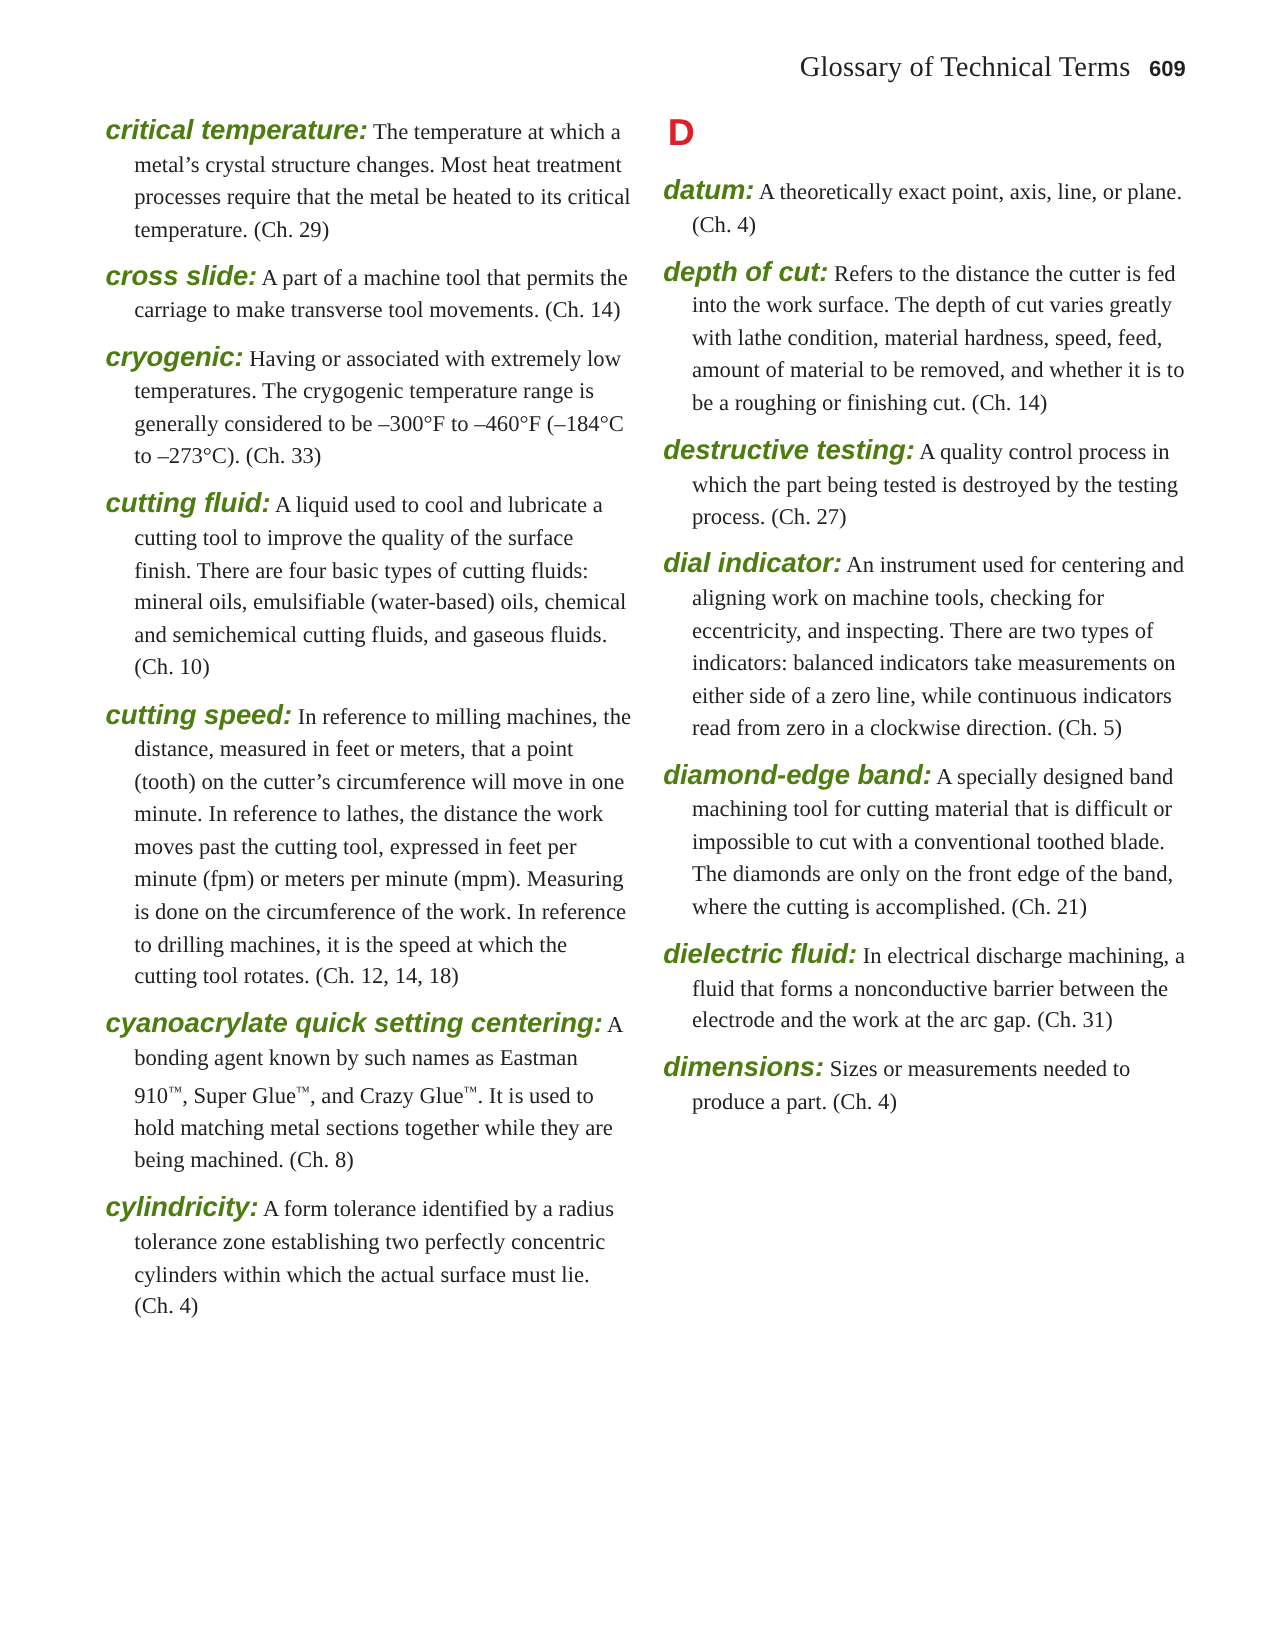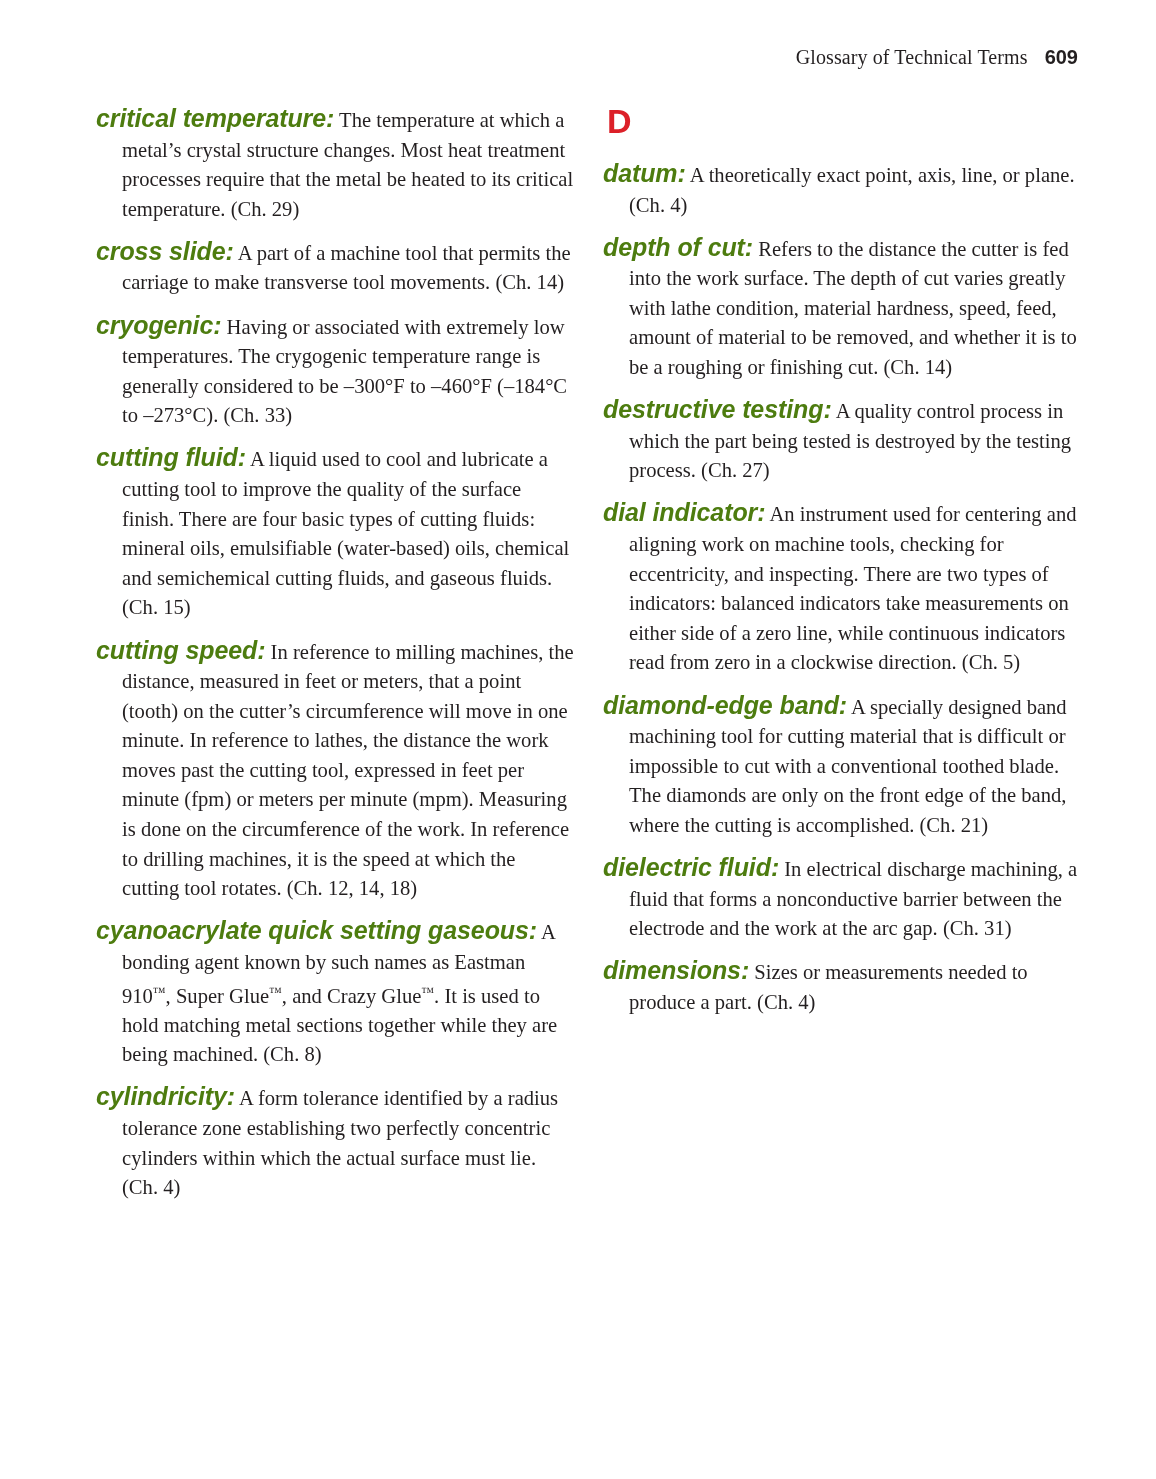--- a/index.html
+++ b/index.html
@@ -21,21 +21,21 @@
     position: absolute;
     top: 46px;
     right: 78px;
     display: flex;
     align-items: baseline;
     gap: 17px;
     white-space: nowrap;
   }
   .running-head .rh-title {
     font-family: "Liberation Serif", serif;
-    font-size: 20px;
+    font-size: 26px;
     color: #231f20;
     letter-spacing: 0.1px;
   }
   .running-head .rh-folio {
     font-family: "Liberation Sans", sans-serif;
     font-size: 20px;
     font-weight: bold;
     color: #231f20;
   }
 
@@ -116,30 +116,30 @@
         <span class="def">A part of a machine tool that permits the carriage to make transverse tool movements. (Ch. 14)</span>
       </p>
 
       <p class="entry">
         <span class="term">cryogenic:</span>
         <span class="def">Having or associated with extremely low temperatures. The crygogenic temperature range is generally considered to be –300°F to –460°F (–184°C to –273°C). (Ch. 33)</span>
       </p>
 
       <p class="entry">
         <span class="term">cutting fluid:</span>
-        <span class="def">A liquid used to cool and lubricate a cutting tool to improve the quality of the surface finish. There are four basic types of cutting fluids: mineral oils, emulsifiable (water-based) oils, chemical and semichemical cutting fluids, and gaseous fluids. (Ch. 15)</span>
+        <span class="def">A liquid used to cool and lubricate a cutting tool to improve the quality of the surface finish. There are four basic types of cutting fluids: mineral oils, emulsifiable (water-based) oils, chemical and semichemical cutting fluids, and gaseous fluids. (Ch. 10)</span>
       </p>
 
       <p class="entry">
         <span class="term">cutting speed:</span>
         <span class="def">In reference to milling machines, the distance, measured in feet or meters, that a point (tooth) on the cutter’s circumference will move in one minute. In reference to lathes, the distance the work moves past the cutting tool, expressed in feet per minute (fpm) or meters per minute (mpm). Measuring is done on the circumference of the work. In reference to drilling machines, it is the speed at which the cutting tool rotates. (Ch. 12, 14, 18)</span>
       </p>
 
       <p class="entry">
-        <span class="term">cyanoacrylate quick setting gaseous:</span>
+        <span class="term">cyanoacrylate quick setting centering:</span>
         <span class="def">A bonding agent known by such names as Eastman 910</span><span class="tm">™</span><span class="def">, Super Glue</span><span class="tm">™</span><span class="def">, and Crazy Glue</span><span class="tm">™</span><span class="def">. It is used to hold matching metal sections together while they are being machined. (Ch. 8)</span>
       </p>
 
       <p class="entry">
         <span class="term">cylindricity:</span>
         <span class="def">A form tolerance identified by a radius tolerance zone establishing two perfectly concentric cylinders within which the actual surface must lie. (Ch. 4)</span>
       </p>
 
     </div>
 

